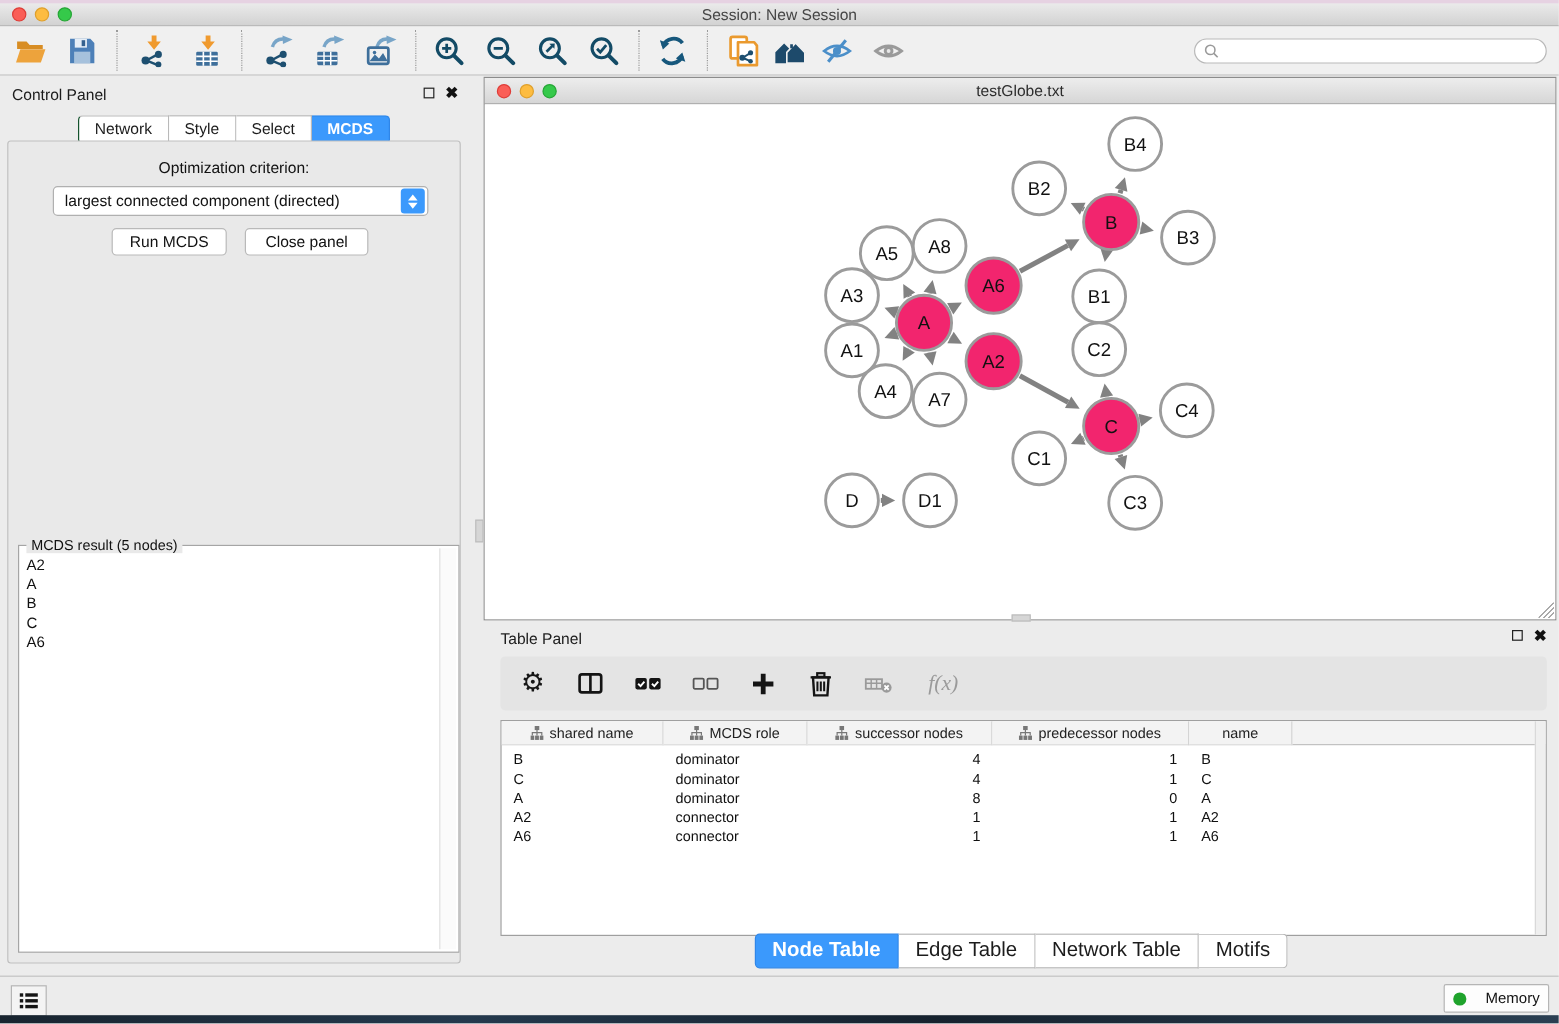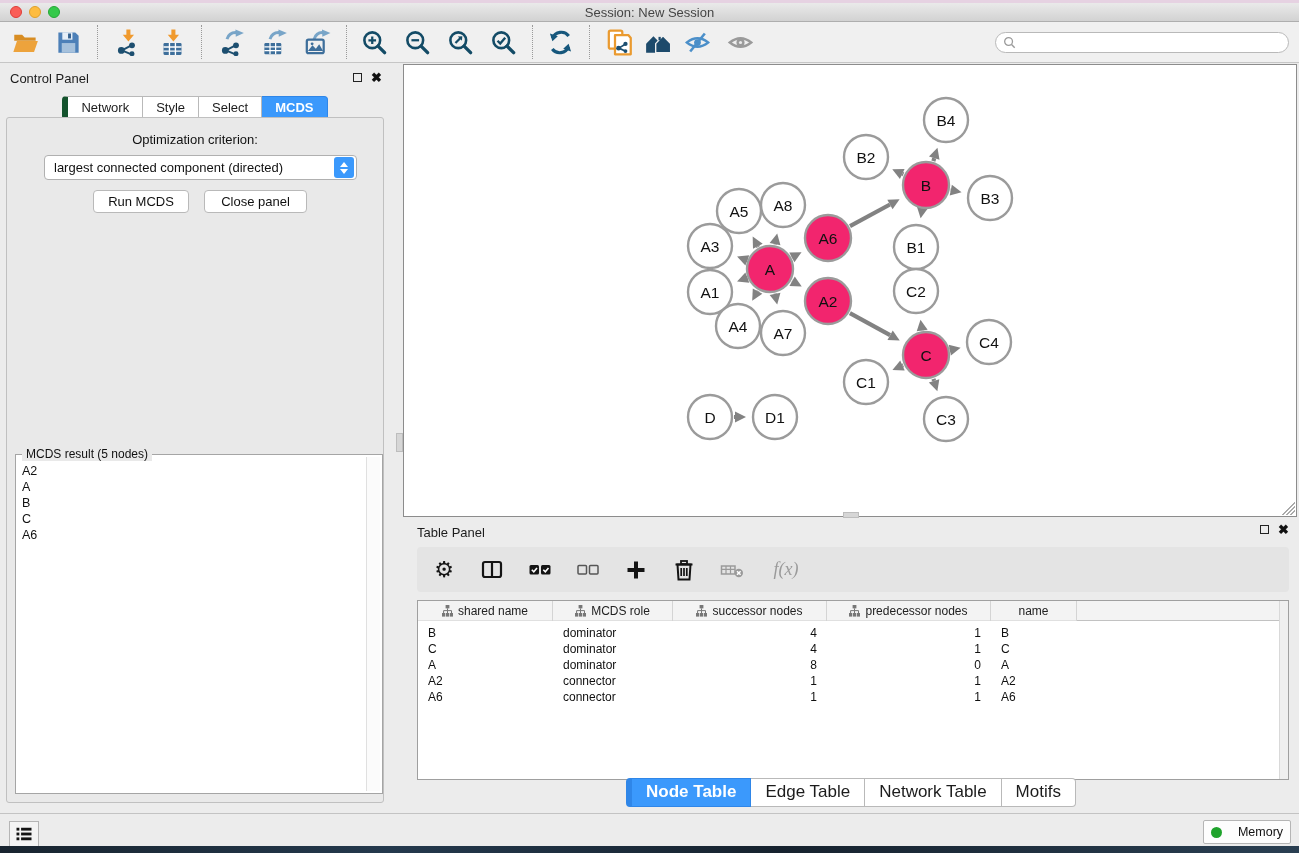--- a/index.html
+++ b/index.html
@@ -36,21 +36,21 @@
   #control-panel { position:absolute; left:0; top:63px; width:390px; height:750px; }
   #cp-header { position:absolute; top:8px; left:10px; font-size:13px; color:#1c1c1c; }
   .panel-ctrl { position:absolute; top:10px; display:flex; align-items:center; gap:9px; }
   #cp-ctrls { right:8px; } #tp-ctrls { right:10px; top:5px; }
   .float-box { width:9px; height:9px; border:1.5px solid #222; display:inline-block; }
   .close-x { font-size:13px; font-weight:bold; color:#111; line-height:9px; }
   .tab-row { display:flex; justify-content:center; }
   #cp-tabs { position:absolute; top:33px; left:0; right:0; }
   .seg-tab { font-size:13px; color:#1c1c1c; background:#fff; border:1px solid #b9b9b9; border-left:none;
     padding:3px 13px 4px; }
-  .seg-tab:first-child { border-left:6px solid #14532d; border-radius:4px 0 0 4px; }
+  .seg-tab:first-child { border-left:1px solid #14532d; border-radius:4px 0 0 4px; }
   .seg-tab:last-child { border-radius:0 4px 4px 0; }
   .seg-tab.selected { background:#3b99fc; border-color:#2f86e8; color:#fff;font-weight:bold; }
   #cp-body { position:absolute; left:6px; top:54px; width:378px; height:686px;
     background:#e9e9e9; border:1px solid #c0c0c0; border-radius:3px; }
   #opt-label { position:absolute; top:14px; left:0; right:0; text-align:center; font-size:13px; color:#111; }
   #criterion-combo { position:absolute; top:37px; left:37px; width:313px; height:25px; background:#fff;
     border:1px solid #b0b0b0; border-radius:4px; display:flex; align-items:center; }
   #criterion-combo .val { flex:1; font-size:13px; color:#111; padding-left:9px; white-space:nowrap; }
   #combo-stepper { width:20px; height:21px; margin-right:2px; background:#3b99fc; border-radius:3px;
     display:flex; flex-direction:column; align-items:center; justify-content:center; gap:2px; }
@@ -309,20 +309,28 @@
             <div class="item">B</div>
             <div class="item">C</div>
             <div class="item">A6</div>
           </div>
         <div id="result-scroll"></div>
       </div>
     </div>
   </div>
 
   <div id="net-window">
+    <div id="net-titlebar">
+      <div class="tl-group">
+        <div class="tl red"></div>
+        <div class="tl yellow"></div>
+        <div class="tl green"></div>
+      </div>
+      <div class="title">testGlobe.txt</div>
+    </div>
     <div id="net-canvas">
       <svg viewBox="0 0 892 429">
           <line x1="354.21556822031954" y1="159.95170828317853" x2="353.85509084748867" y2="159.27726674691434" stroke="#828282" stroke-width="4.2"></line>
           <polygon points="348.6699408644293,149.5760183915129 358.70571502518936,156.68469175538465 349.004466669788,161.86984173844402" fill="#828282"></polygon>
           <line x1="370.9764981072526" y1="157.50031701044867" x2="371.0376030283958" y2="157.19949278328215" stroke="#828282" stroke-width="4.2"></line>
           <polygon points="373.22726219558695,146.41963226787956 376.42753328609706,158.29432236687774 365.6476727706945,156.10466319968657" fill="#828282"></polygon>
           <line x1="342.65634706744873" y1="173.05159970918868" x2="343.349844692082" y2="173.3174404652981" stroke="#828282" stroke-width="4.2"></line>
           <polygon points="333.07863740175947,169.3801443373411 345.3184927560605,168.18183682013682 341.3811966281035,178.45304411045936" fill="#828282"></polygon>
           <line x1="342.65634706744873" y1="190.94840029081132" x2="343.349844692082" y2="190.6825595347019" stroke="#828282" stroke-width="4.2"></line>
           <polygon points="333.07863740175947,194.6198556626589 341.3811966281035,185.54695588954064 345.3184927560605,195.81816317986318" fill="#828282"></polygon>

